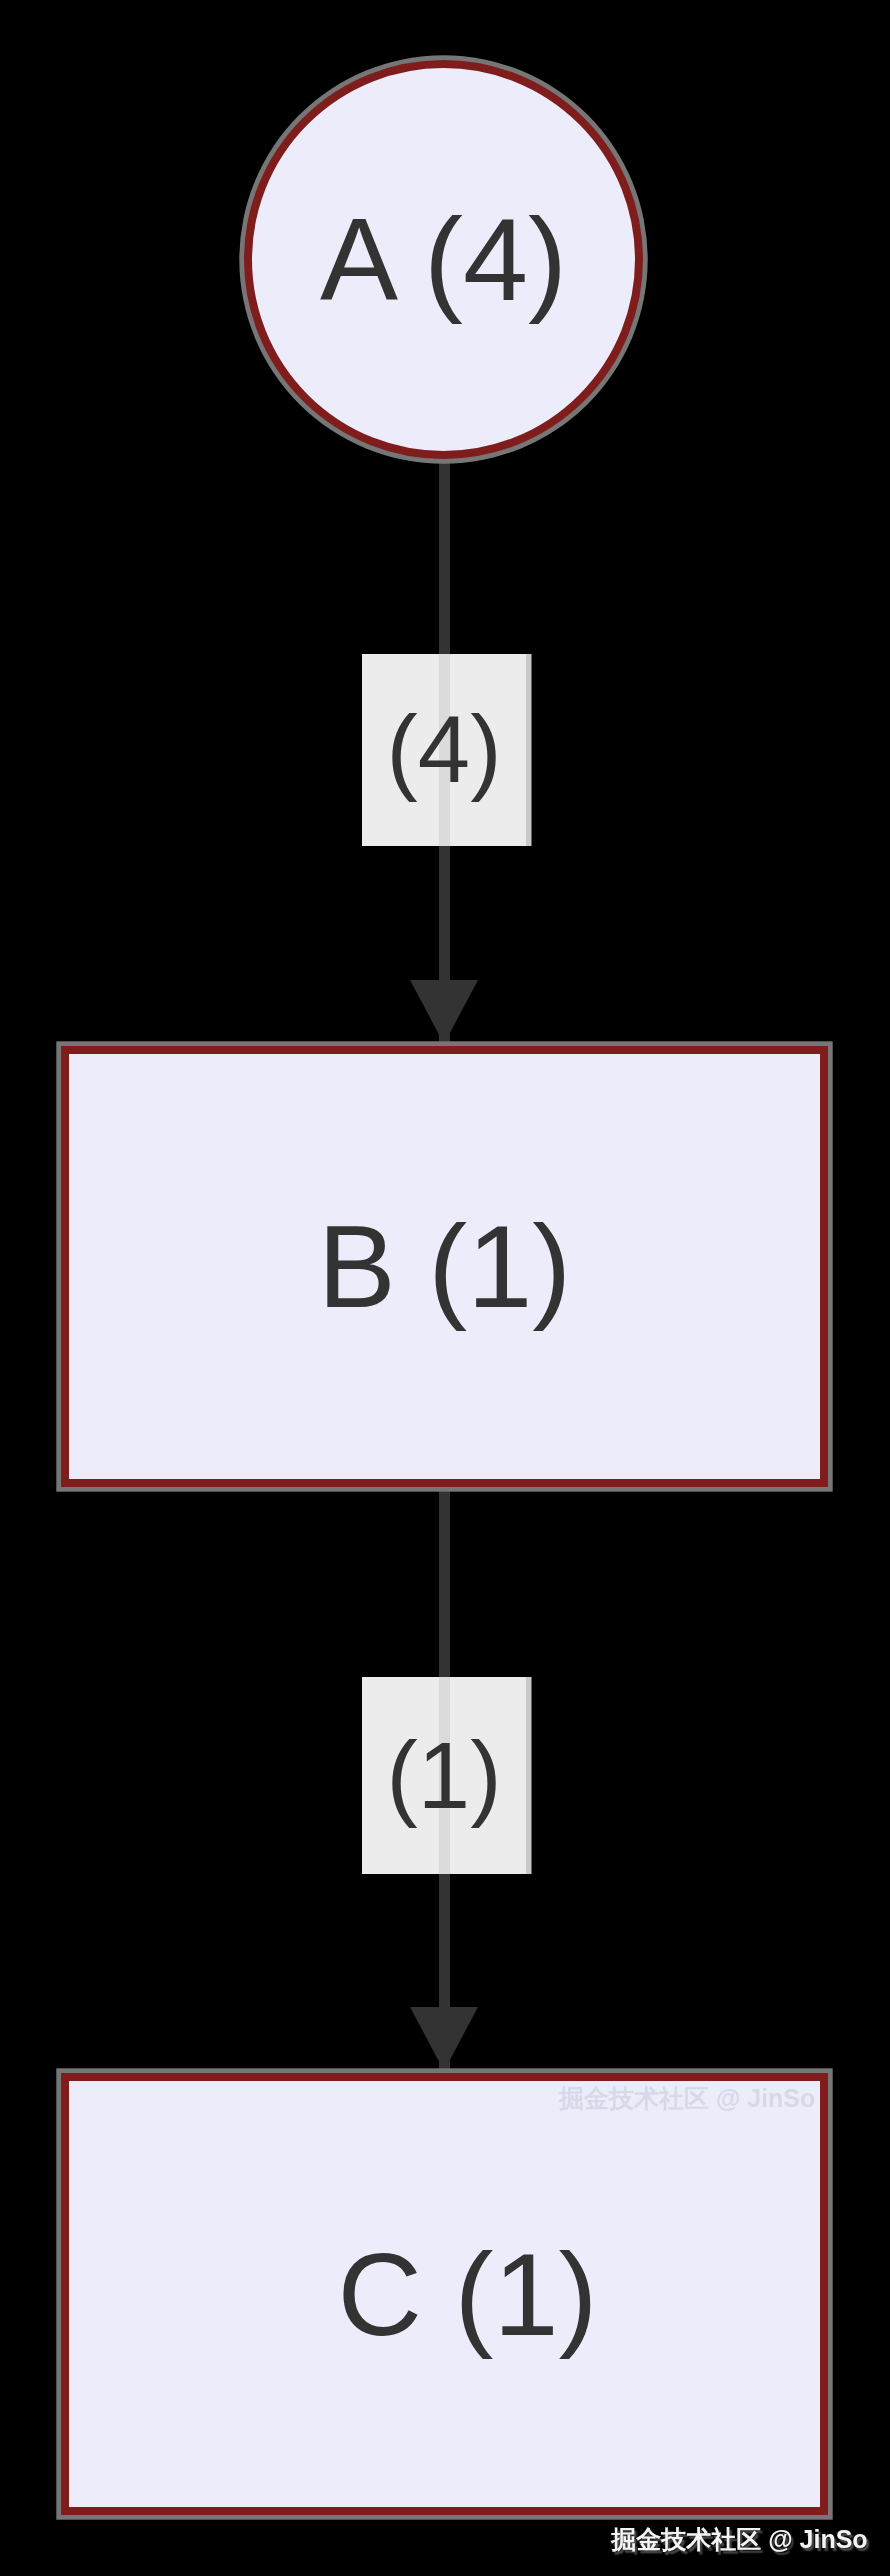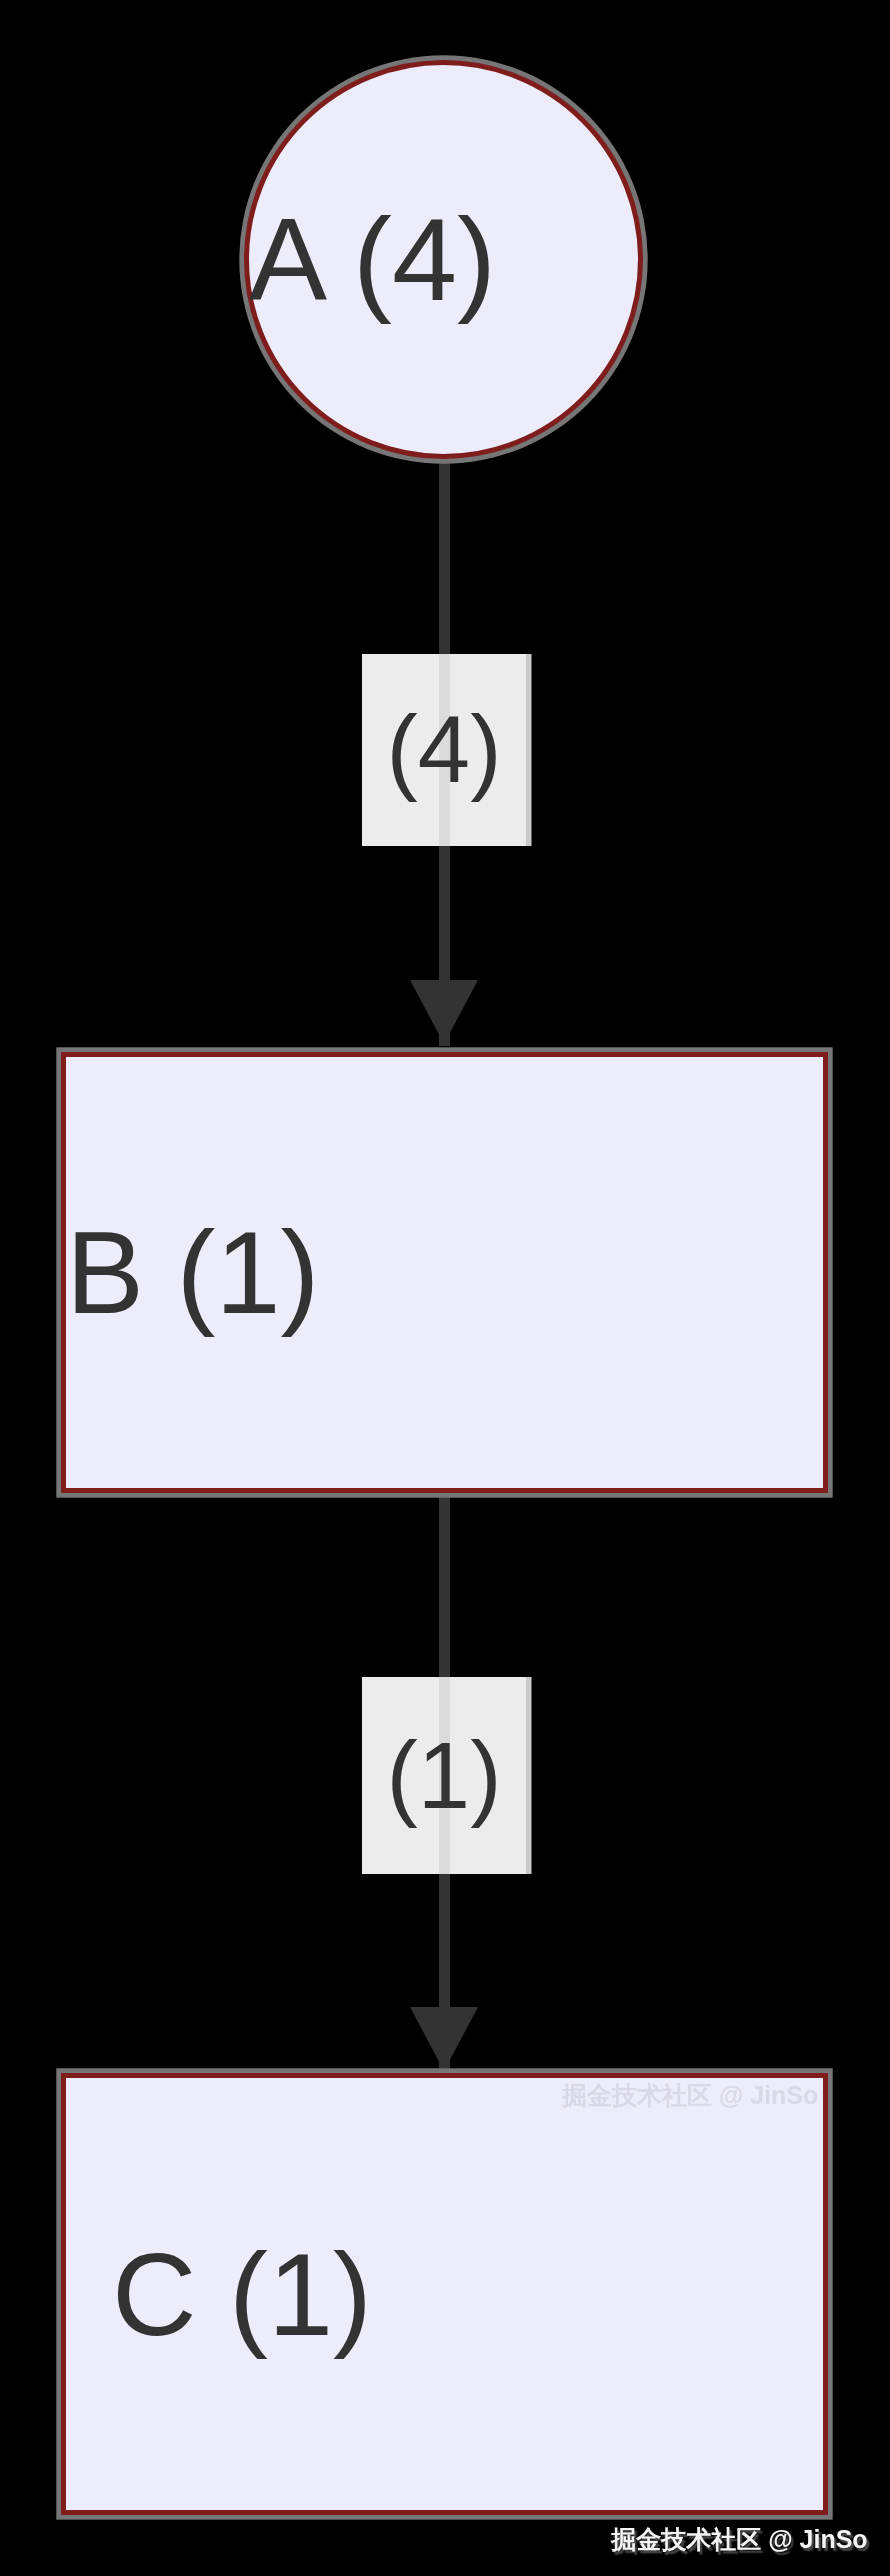--- a/index.html
+++ b/index.html
@@ -8,33 +8,33 @@
     width:891px;height:2576px;
     background:#000000;
     overflow:hidden;
     font-family:"Liberation Sans","DejaVu Sans",sans-serif;
   }
   
   .node{
     position:absolute;
     box-sizing:border-box;
     background:#ECECFB;
-    border:5px solid #7f1d1d;
+    border:8px solid #7f1d1d;
     box-shadow:0 0 0 4.7px #767676;
-    display:flex;align-items:center;justify-content:flex-start;
+    display:flex;align-items:center;justify-content:center;
     color:#333333;
     font-size:117px;
     line-height:1;
     white-space:nowrap;
   }
   #node-a{
     left:244px;top:60px;width:399px;height:399px;
     border-radius:50%;
   }
-  #node-b{left:61px;top:1046px;width:767px;height:441px;margin-top:6px;}
+  #node-b{left:61px;top:1046px;width:767px;height:441px;}
   #node-c{left:61px;top:2073px;width:767px;height:442px;overflow:hidden;padding-left:46px;}
   
   .edge-line{
     position:absolute;
     width:11px;
     background:#333333;
   }
   #edge-ab-line{left:439px;top:456px;height:590px;}
   #edge-bc-line{left:439px;top:1484px;height:588px;}
   .arrowhead{

